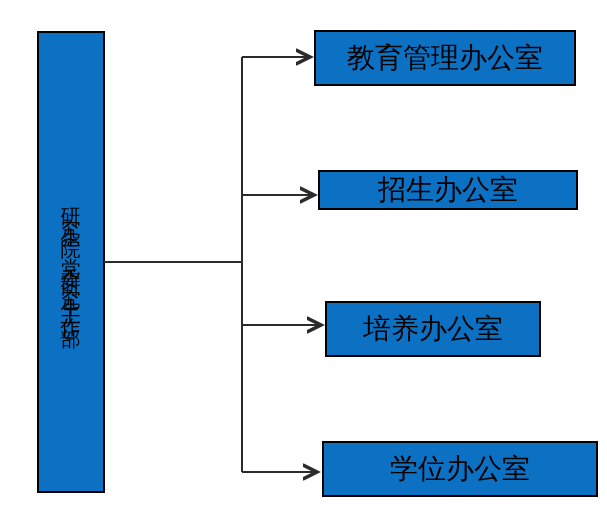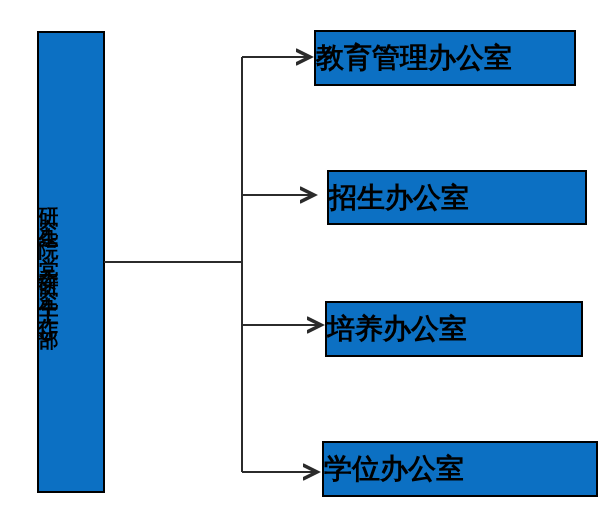--- a/index.html
+++ b/index.html
@@ -16,43 +16,43 @@
     background:#ffffff;
     overflow:hidden;
   }
   .node{
     position:absolute;
     background:var(--box-fill);
     border:2px solid var(--box-border);
     box-sizing:border-box;
     display:flex;
     align-items:center;
+    justify-content:center;
     color:var(--text);
-    font-weight:bold;
   }
   .root-box{
     left:37px;top:31px;
     width:68px;height:462px;
   }
   .root-box .vtext{
     writing-mode:vertical-rl;
     text-orientation:mixed;
     font-size:20px;
     letter-spacing:10px;
     line-height:1;
     white-space:nowrap;
   }
   .child-box{
     font-size:28px;
     line-height:1;
     white-space:nowrap;
   }
   .b1{left:314px;top:30px;width:262px;height:56px;}
-  .b2{left:318px;top:170px;width:260px;height:55px;margin-left:9px;}
-  .b3{left:325px;top:301px;width:258px;height:56px;}
+  .b2{left:318px;top:170px;width:260px;height:40px;}
+  .b3{left:325px;top:301px;width:216px;height:56px;}
   .b4{left:322px;top:441px;width:276px;height:56px;}
   svg.connectors{
     position:absolute;
     left:0;top:0;
     width:607px;height:515px;
     pointer-events:none;
   }
   svg.connectors path{
     stroke:var(--line);
     stroke-width:2;

